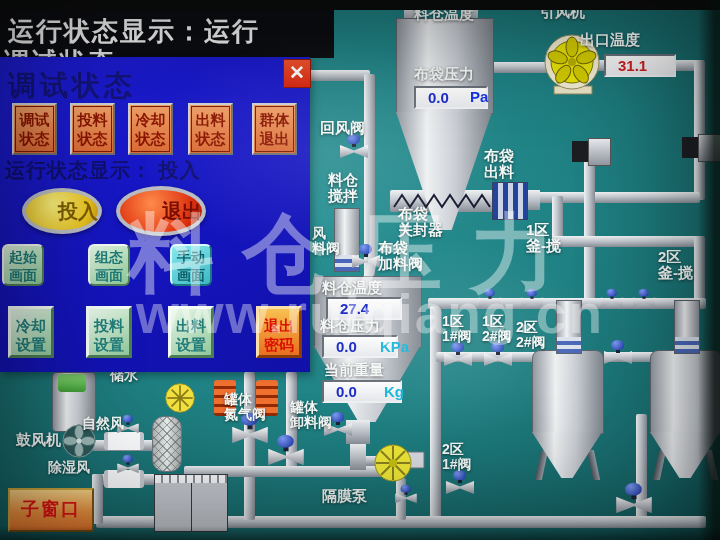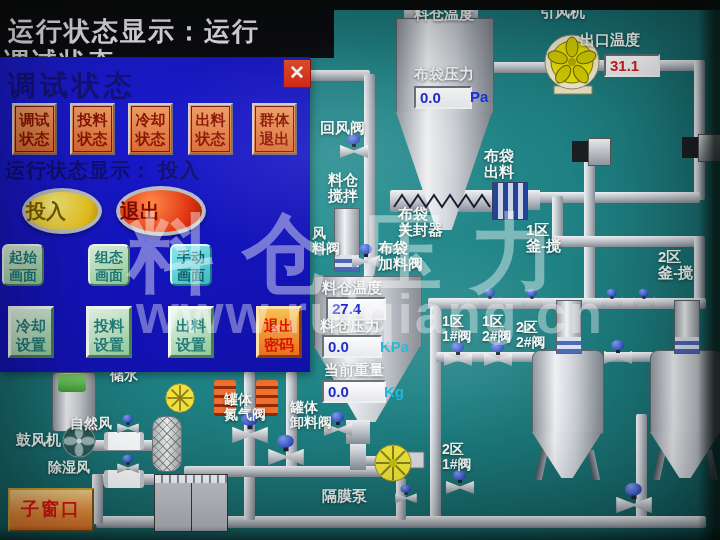--- a/index.html
+++ b/index.html
@@ -25,21 +25,21 @@
   
   .hdr-title{left:8px;top:14px;z-index:22;color:#f2f2f2;font-size:26px;font-weight:bold;letter-spacing:2px;}
   .hdr-partial{left:4px;top:45px;width:220px;height:12px;overflow:hidden;z-index:22;}
   .hdr-partial span{display:block;color:#e8e8e8;font-size:25px;font-weight:bold;letter-spacing:3px;}
   
   .lbl{position:absolute;z-index:14;color:#f3f7f5;font-weight:bold;font-size:15px;line-height:1.08;
        white-space:pre-line;text-shadow:0 1px 3px rgba(0,0,0,.55);}
   .lbl-sm{font-size:14px;}
   .disp{position:absolute;z-index:15;background:linear-gradient(#fdfdfd,#e6e8ec);
         border:2px solid;border-color:#686e78 #eef0f3 #eef0f3 #686e78;
-        color:#1a28c8;font-weight:bold;font-size:15px;padding:1px 4px;min-width:34px;height:17px;}
+        color:#1a28c8;font-weight:bold;font-size:15px;padding:1px 12px;min-width:34px;height:17px;}
   .disp-red{color:#cf1d1d;}
   .unit{position:absolute;z-index:15;font-weight:bold;font-size:15px;color:#1733e8;}
   .unit-cyan{color:#16b6da;}
   
   .ph{position:absolute;z-index:3;height:11px;border-radius:2px;
       background:linear-gradient(180deg,#f0f2f4,#c3c9cf 45%,#878d96);}
   .pv{position:absolute;z-index:3;width:11px;border-radius:2px;
       background:linear-gradient(90deg,#f0f2f4,#c3c9cf 45%,#878d96);}
   
   .steel{background:linear-gradient(90deg,#8f959d,#eef0f2 32%,#c9cdd3 62%,#7f858d);}
@@ -85,21 +85,21 @@
         background:linear-gradient(160deg,#1d1dd6,#1414bd 60%,#1111a8);box-shadow:2px 3px 8px rgba(0,0,0,.35);}
   .popup-title{position:absolute;left:8px;top:10px;font-size:28px;font-weight:bold;color:#14147a;letter-spacing:4px;}
   .close-btn{position:absolute;left:283px;top:2px;width:26px;height:27px;background:linear-gradient(#f1502a,#d8220c);
         color:#fff;font-size:19px;font-weight:bold;text-align:center;line-height:26px;border:1px solid #8c1404;}
   .stat-btn{position:absolute;top:46px;width:45px;height:52px;text-align:center;
         background:linear-gradient(180deg,#f2a269,#d96a35);
         border:2px solid;border-color:#cfd4d9 #6c7176 #6c7176 #cfd4d9;outline:1px solid #7c1a02;outline-offset:-4px;
         color:#8b1500;font-weight:bold;font-size:15px;line-height:1.25;white-space:pre-line;padding-top:6px;box-sizing:border-box;}
   .popup-status{position:absolute;left:5px;top:100px;font-size:20px;font-weight:bold;color:#10106e;letter-spacing:1px;}
   .oval{position:absolute;border-radius:50%;border:4px solid #b9bdc2;box-shadow:0 2px 4px rgba(0,0,20,.4);
-        text-align:left;font-weight:bold;font-size:20px;}
+        text-align:right;font-weight:bold;font-size:20px;}
   .oval-y{left:22px;top:131px;width:72px;height:38px;line-height:38px;
         background:radial-gradient(circle at 38% 32%,#fdf27e,#e8c21e 70%,#b88a08);color:#7c5c02;}
   .oval-r{left:116px;top:129px;width:82px;height:42px;line-height:42px;
         background:radial-gradient(circle at 38% 32%,#ff8a4a,#e03410 65%,#a81200);color:#7a0c00;}
   .nav-btn{position:absolute;top:187px;width:42px;height:42px;text-align:center;border-radius:6px;
         background:linear-gradient(150deg,#e2f4e2,#8cc796);
         border:2px solid;border-color:#f2faf2 #4f7f58 #4f7f58 #f2faf2;
         color:#1e7a78;font-weight:bold;font-size:14px;line-height:1.3;white-space:pre-line;padding-top:2px;box-sizing:border-box;}
   .nav-cyan{background:linear-gradient(150deg,#8ae8ee,#3cb8c4);border-color:#d8f8fa #1c7880 #1c7880 #d8f8fa;color:#0d6068;}
   .set-btn{position:absolute;top:249px;width:46px;height:52px;text-align:center;
@@ -275,21 +275,21 @@
 <svg class="abs" style="left:62px;top:424px;z-index:7" width="34" height="34" viewBox="0 0 38 38">
   <circle cx="19" cy="19" r="18" fill="#2c5858" stroke="#9aa8a8"></circle>
   <g fill="#9ab4b4" stroke="#466a6a">
     <ellipse cx="19" cy="9" rx="5" ry="8"></ellipse>
     <ellipse cx="19" cy="9" rx="5" ry="8" transform="rotate(90 19 19)"></ellipse>
     <ellipse cx="19" cy="9" rx="5" ry="8" transform="rotate(180 19 19)"></ellipse>
     <ellipse cx="19" cy="9" rx="5" ry="8" transform="rotate(270 19 19)"></ellipse>
   </g>
   <circle cx="19" cy="19" r="3" fill="#d8e4e4"></circle>
 </svg>
-<div class="lbl lbl-sm" style="left:70px;top:416px">自然风</div>
+<div class="lbl lbl-sm" style="left:82px;top:416px">自然风</div>
 <div class="valve v-sm" style="left:114px;top:412px">
     <i class="vb"></i>
     <i class="vs"></i>
     <i class="vc"></i>
   </div>
 <div class="flangev" style="left:104px;top:432px;width:40px"></div>
 <div class="lbl lbl-sm" style="left:48px;top:460px">除湿风</div>
 <div class="valve v-sm" style="left:114px;top:452px">
     <i class="vb"></i>
     <i class="vs"></i>

